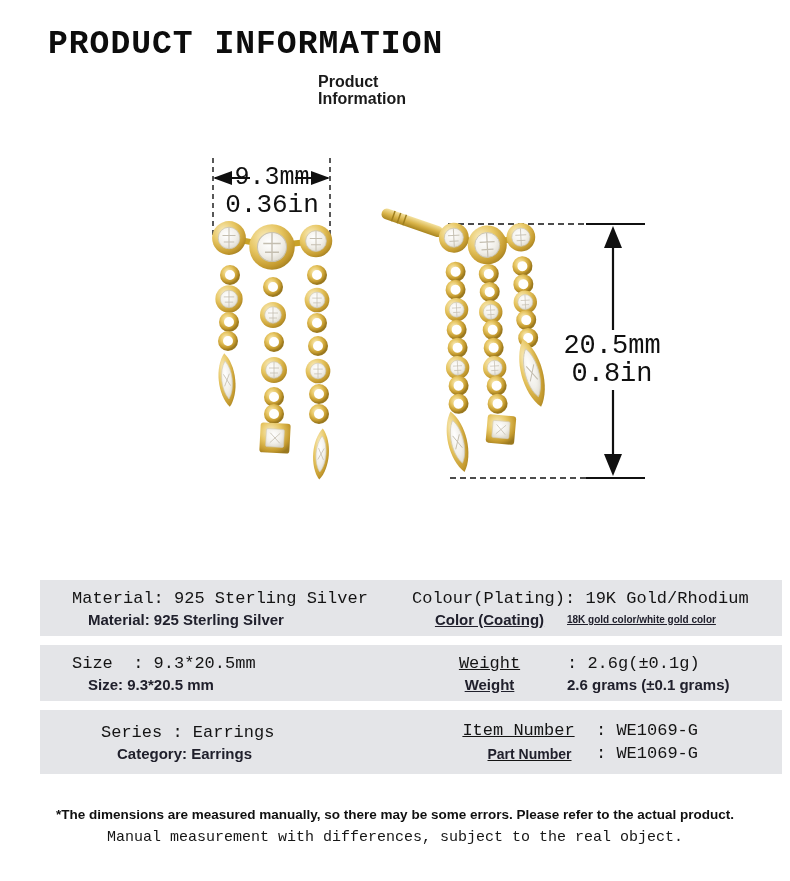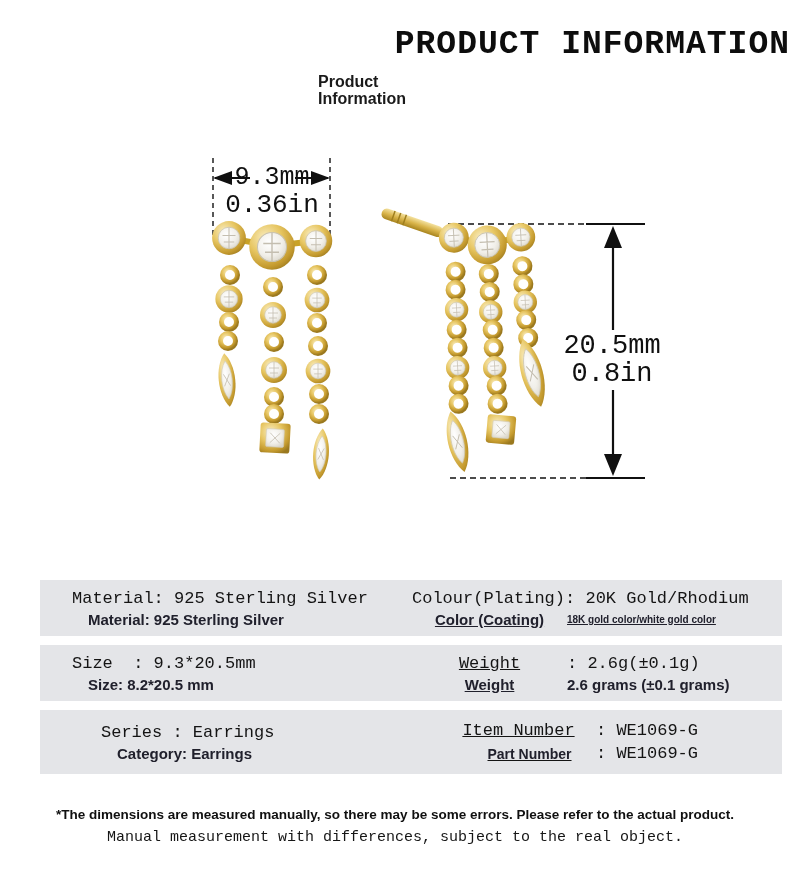--- a/index.html
+++ b/index.html
@@ -6,21 +6,21 @@
     --gold:#c9a227;
     --row-background:#e4e5e8;
     --ink:#141414;
     --ink-bold:#20202c;
   }
   *{margin:0;padding:0;box-sizing:border-box;}
   html,body{width:790px;background:#ffffff;}
   body{height:881px;overflow:hidden;font-family:"Liberation Sans",sans-serif;color:var(--ink);}
 
   .page-title{
-    margin-top:26px;text-align:right;
+    margin-top:26px;text-align:left;
     font-family:"Liberation Mono","DejaVu Sans Mono",monospace;
     font-size:33px;font-weight:700;letter-spacing:1px;color:#0d0d0d;padding-left:48px;
   }
   .subtitle{
     margin:10px 0 0 318px;font-size:16px;font-weight:700;line-height:17px;color:#1a1a1a;
   }
   .photo{display:block;margin-top:13px;}
 
   .dim-text{font-family:"Liberation Mono","DejaVu Sans Mono",monospace;fill:#101010;}
 
@@ -193,32 +193,32 @@
 </svg>
 
 <section class="specs">
 
   <div class="spec-row">
     <div class="cell left">
       <div class="mono-line">Material: 925 Sterling Silver</div>
       <div class="bold-line">Material: 925 Sterling Silver</div>
     </div>
     <div class="cell right">
-      <div class="mono-line">Colour(Plating): 20K Gold/Rhodium</div>
+      <div class="mono-line">Colour(Plating): 19K Gold/Rhodium</div>
       <div class="sub-row">
         <span class="label-col bold-line">Color (Coating)</span>
         <span class="bold-line small">18K gold color/white gold color</span>
       </div>
     </div>
   </div>
 
   <div class="spec-row">
     <div class="cell left">
       <div class="mono-line">Size  : 9.3*20.5mm</div>
-      <div class="bold-line">Size: 8.2*20.5 mm</div>
+      <div class="bold-line">Size: 9.3*20.5 mm</div>
     </div>
     <div class="cell right">
       <div class="sub-row">
         <span class="label-col mono-line">Weight</span>
         <span class="mono-line">: 2.6g(±0.1g)</span>
       </div>
       <div class="sub-row">
         <span class="label-col bold-line">Weight</span>
         <span class="bold-line">2.6 grams (±0.1 grams)</span>
       </div>

